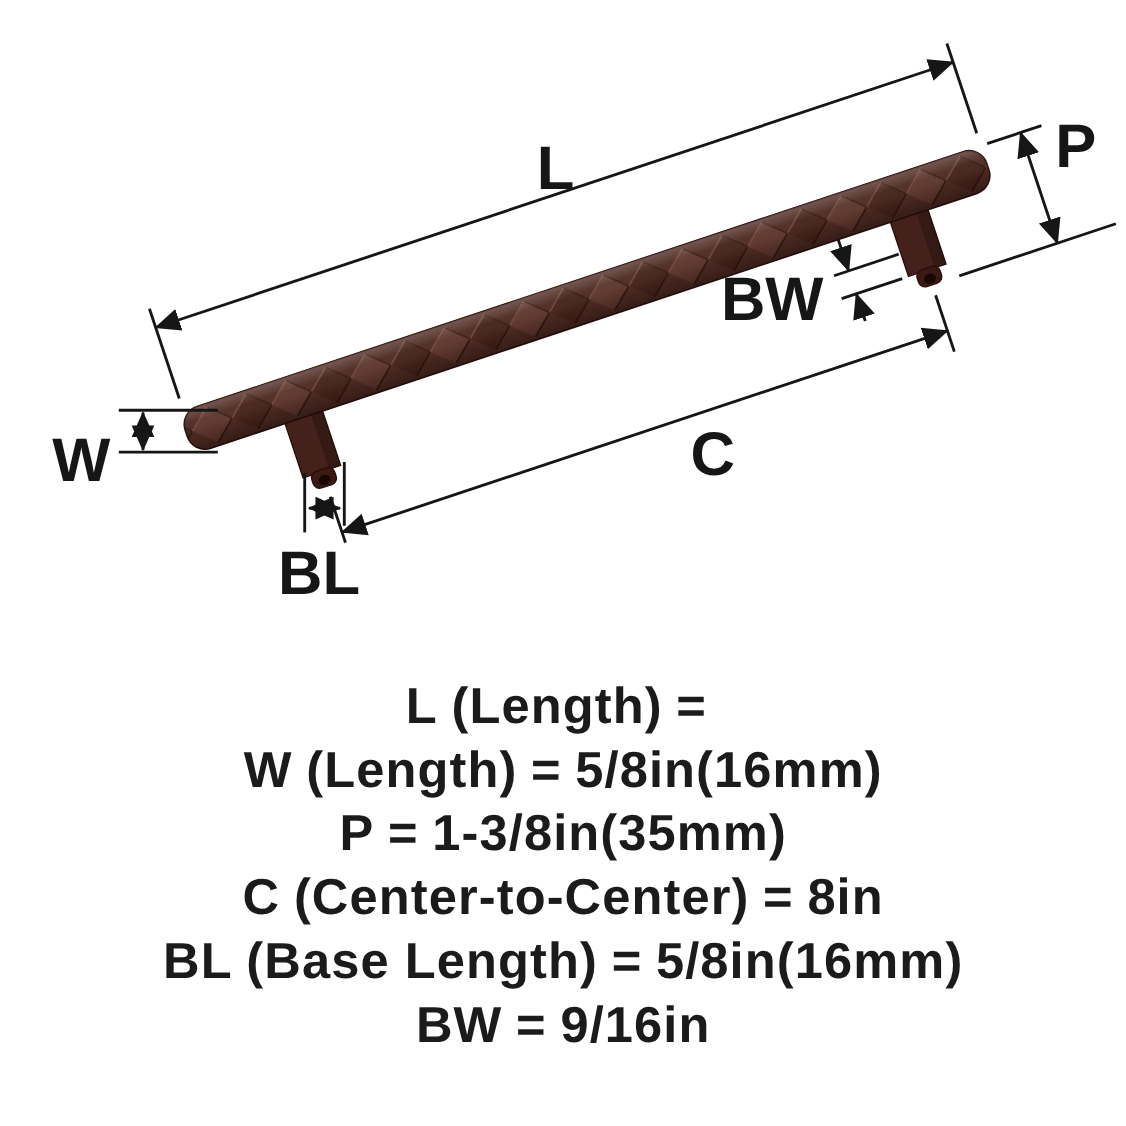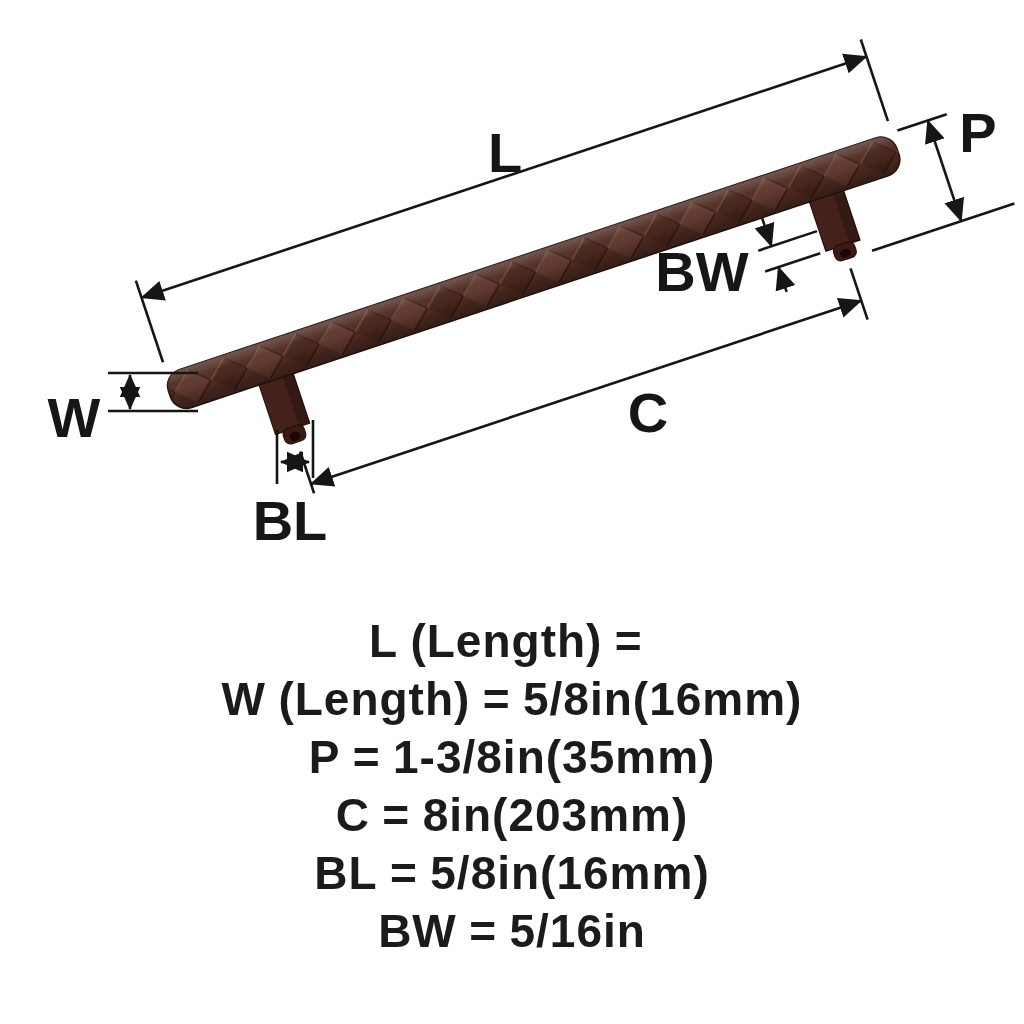--- a/index.html
+++ b/index.html
@@ -127,32 +127,33 @@
 
     <div class="spec-line">
       <span class="b mr">P</span>
       <span class="b mr">=</span>
       <span class="b">1-3/8in</span>
       <span class="r">(35mm)</span>
     </div>
 
     <div class="spec-line">
       <span class="b mr">C</span>
+      <span class="r mr">(Center-to-Center)</span>
       <span class="b mr">=</span>
       <span class="b">8in</span>
-      <span class="r">(203mm)</span>
     </div>
 
     <div class="spec-line">
       <span class="b mr">BL</span>
+      <span class="r mr">(Base Length)</span>
       <span class="b mr">=</span>
       <span class="b">5/8in</span>
       <span class="r">(16mm)</span>
     </div>
 
     <div class="spec-line">
       <span class="b mr">BW</span>
       <span class="b mr">=</span>
-      <span class="b">5/16in</span>
+      <span class="b">9/16in</span>
     </div>
 
   </div>
 </div>
 
 </body></html>

